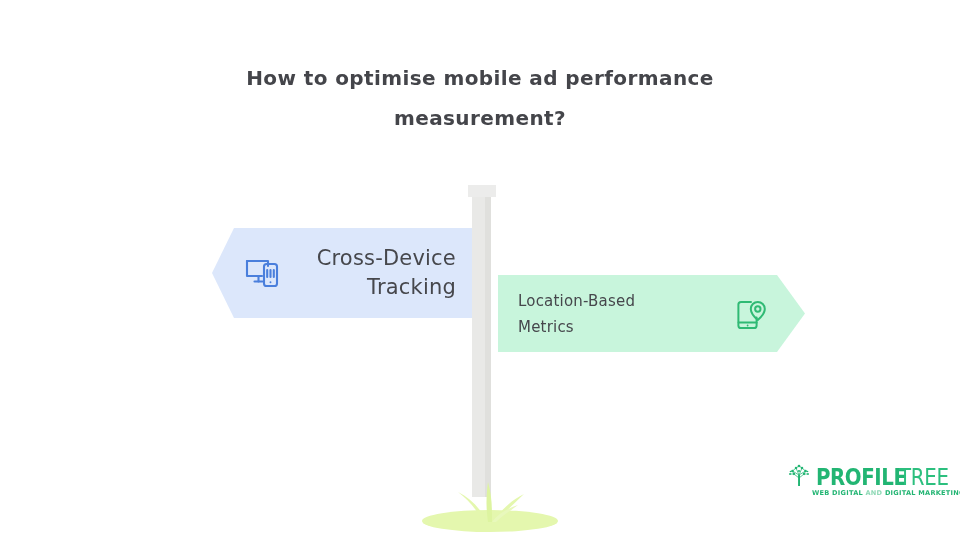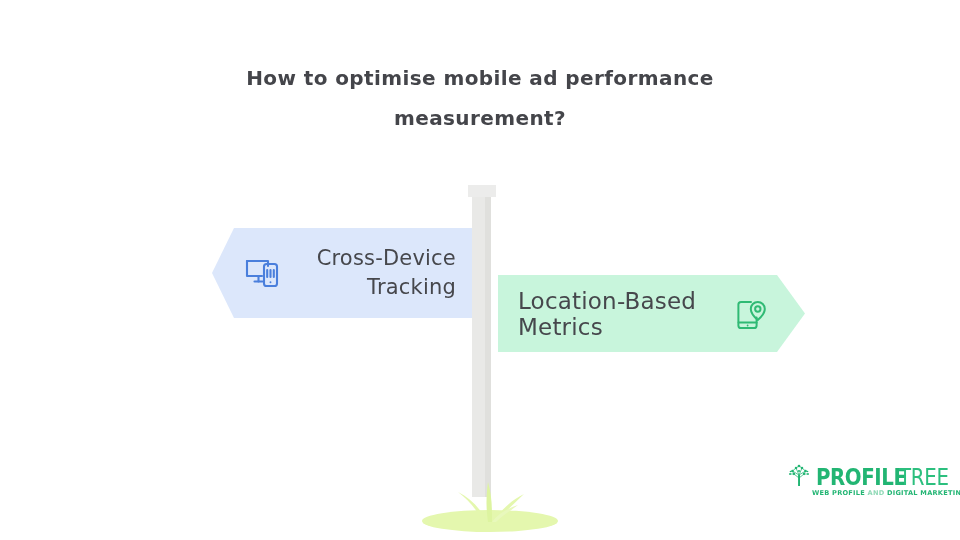--- a/index.html
+++ b/index.html
@@ -109,21 +109,21 @@
     clip-path: polygon(0% 0%, calc(100% - 28px) 0%, 100% 50%, calc(100% - 28px) 100%, 0% 100%);
     padding-left: 20px;
     padding-right: 34px;
     justify-content: flex-start;
     gap: 10px;
   }
   #sign-right .sign-text {
     flex: 1;
     text-align: left;
     font-family: "DejaVu Sans", sans-serif;
-    font-size: 23px;
+    font-size: 15px;
     line-height: 26px;
     color: #46474c;
     white-space: pre-line;
     letter-spacing: 0.2px;
   }
 
   .sign-icon {
     flex: 0 0 auto;
     display: block;
     line-height: 0;
@@ -274,17 +274,17 @@
           </g>
           <rect x="12.1" y="13" width="1.9" height="11" fill="#22b573"></rect>
         </svg>
       </span>
       <span id="logo-wordmark">
         <span id="logo-profile">PROFILE</span>
         <span id="logo-tree">TREE</span>
       </span>
     </div>
     <div id="logo-tagline">
-      <span>WEB PROFILE </span><span class="dim">AND</span><span> DIGITAL MARKETING</span>
+      <span>WEB DIGITAL </span><span class="dim">AND</span><span> DIGITAL MARKETING</span>
     </div>
   </div>
 
 </div>
 
 </body></html>

